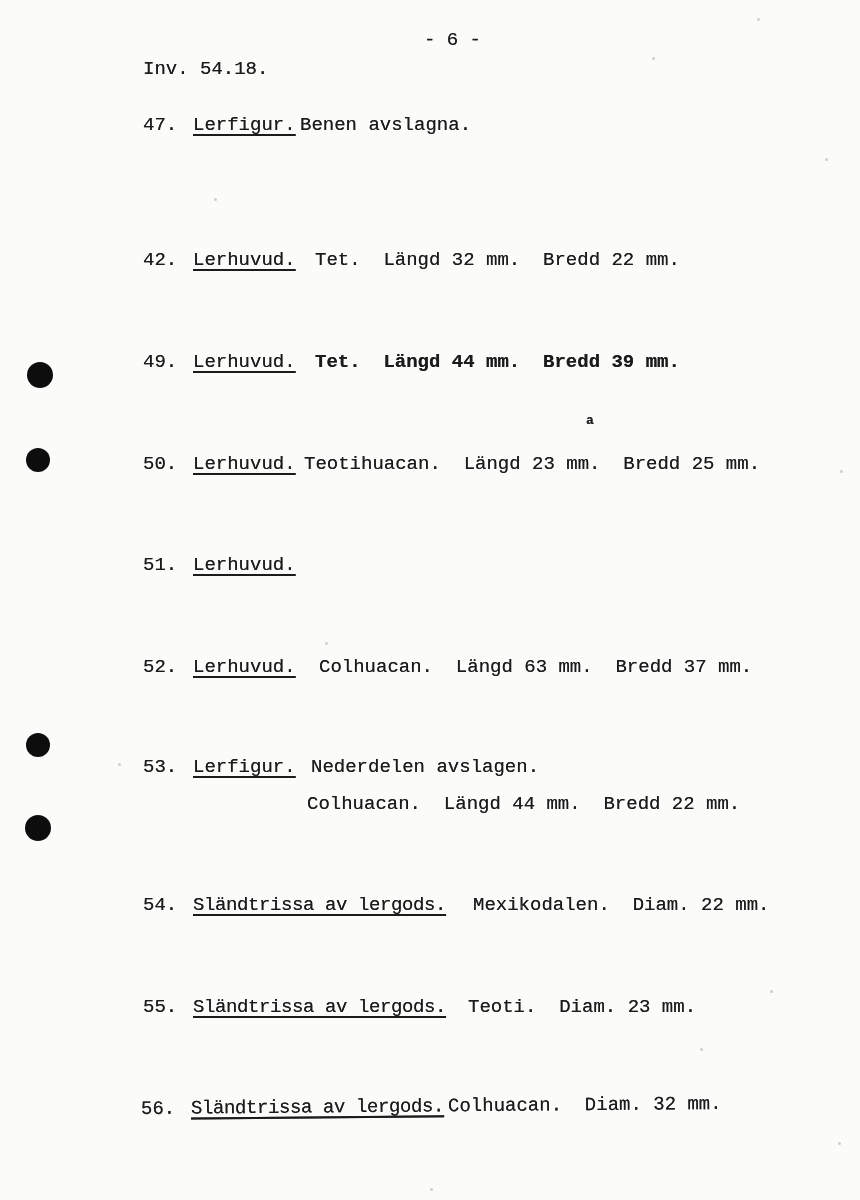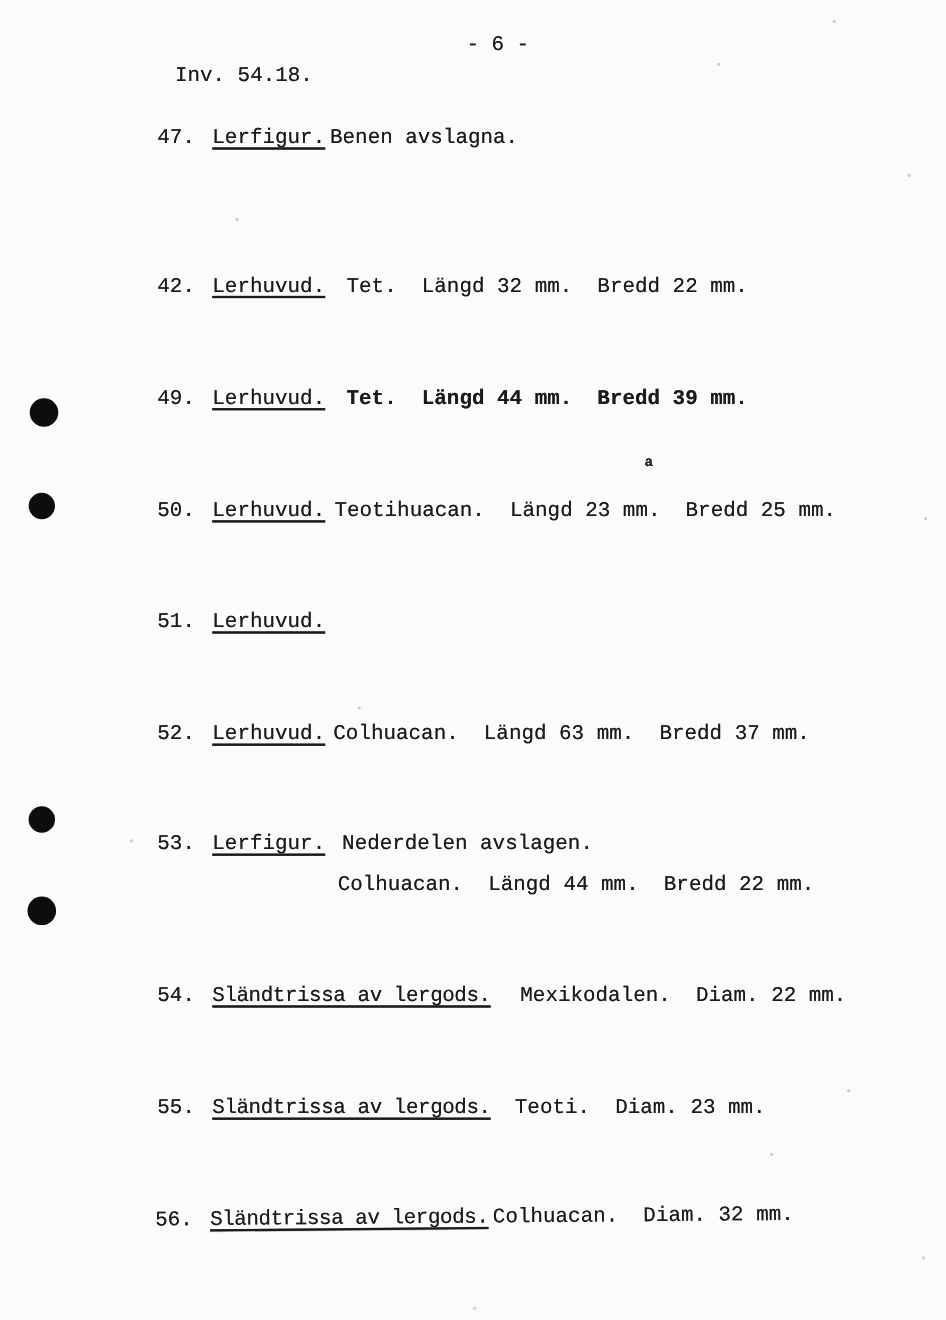--- a/index.html
+++ b/index.html
@@ -58,21 +58,21 @@
 <body>
 
 <div class="page">
 
   <div class="punch-dot" style="left:27px;top:362px;width:26px;height:26px;"></div>
   <div class="punch-dot" style="left:26px;top:448px;width:24px;height:24px;"></div>
   <div class="punch-dot" style="left:26px;top:733px;width:24px;height:24px;"></div>
   <div class="punch-dot" style="left:25px;top:815px;width:26px;height:26px;"></div>
 
   <div class="line" style="left:424px;top:28px;">- 6 -</div>
-  <div class="line" style="left:143px;top:57px;margin-left:16px;">Inv. 54.18.</div>
+  <div class="line" style="left:143px;top:57px;">Inv. 54.18.</div>
 
   <div class="line entry" style="left:143px;top:113px;">
     <span class="num">47.</span>
     <span class="title">Lerfigur.</span>
     <span class="desc" style="left:157px;">Benen avslagna.</span>
   </div>
 
   <div class="line entry" style="left:143px;top:248px;">
     <span class="num">42.</span>
     <span class="title">Lerhuvud.</span>
@@ -92,21 +92,21 @@
   </div>
 
   <div class="line entry" style="left:143px;top:553px;">
     <span class="num">51.</span>
     <span class="title">Lerhuvud.</span>
   </div>
 
   <div class="line entry" style="left:143px;top:655px;">
     <span class="num">52.</span>
     <span class="title">Lerhuvud.</span>
-    <span class="desc" style="left:160px;">Colhuacan.  Längd 63 mm.  Bredd 37 mm.</span>
+    <span class="desc" style="left:176px;">Colhuacan.  Längd 63 mm.  Bredd 37 mm.</span>
   </div>
 
   <div class="line entry" style="left:143px;top:755px;">
     <span class="num">53.</span>
     <span class="title">Lerfigur.</span>
     <span class="desc" style="left:168px;">Nederdelen avslagen.</span>
   </div>
   <div class="line" style="left:307px;top:792px;">Colhuacan.  Längd 44 mm.  Bredd 22 mm.</div>
 
   <div class="line entry" style="left:143px;top:893px;">

